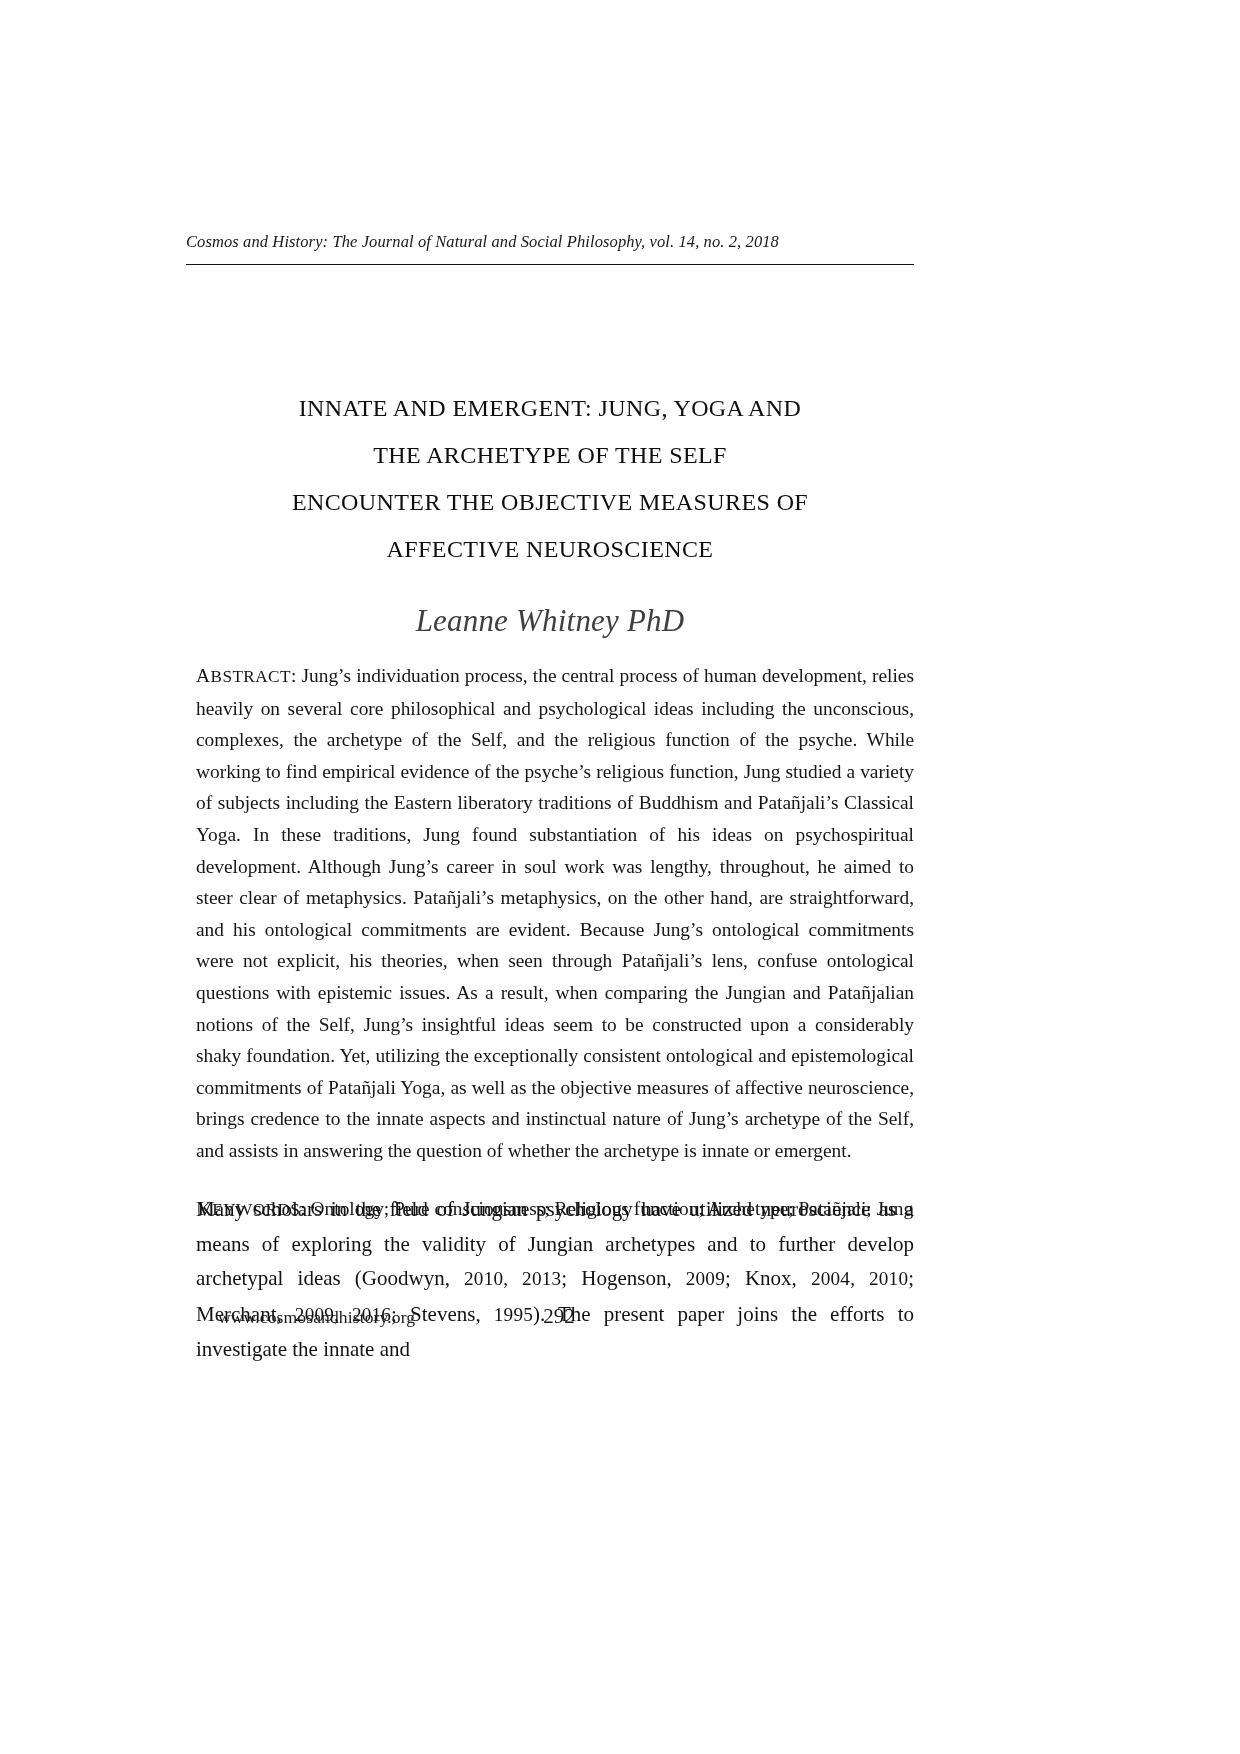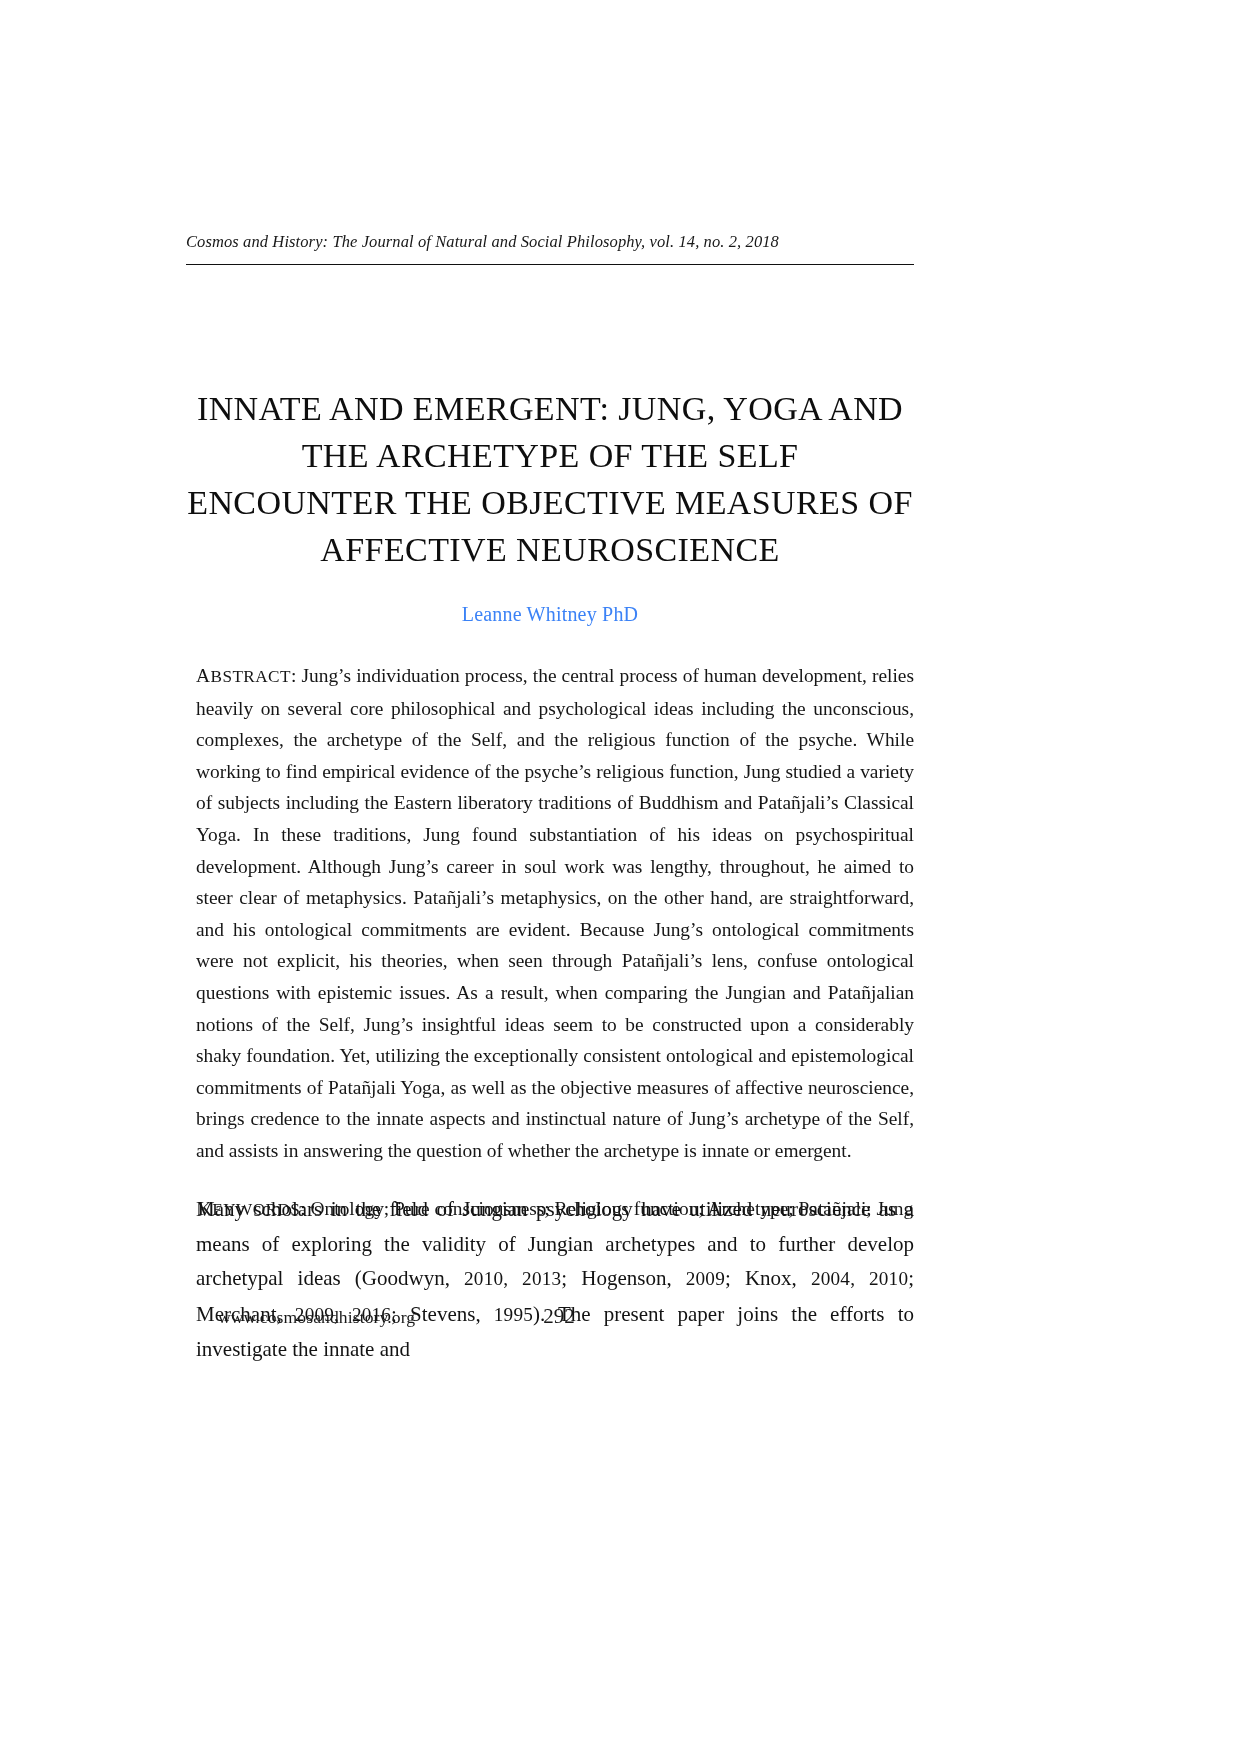--- a/index.html
+++ b/index.html
@@ -50,34 +50,35 @@
 
   
   .title-block {
     position: absolute;
     left: 186px;
     top: 385px;
     width: 728px;
     text-align: center;
   }
   .doc-title {
-    font-size: 34px;
+    font-size: 24px;
     line-height: 47px;
     font-weight: 400;
     letter-spacing: 0.4px;
     color: #0e0e0e;
     margin: 0;
   }
   .doc-title .tline { display: block; white-space: nowrap; }
 
   .author {
     margin-top: 30px;
-    font-size: 20px;
+    font-size: 31px;
     letter-spacing: 0.2px;
-    color: #3b82f6;
+    color: #404040;
+    font-style: italic;
   }
 
   
   .abstract-block {
     position: absolute;
     left: 196px;
     top: 660px;
     width: 718px;
   }
   .abstract-para {

